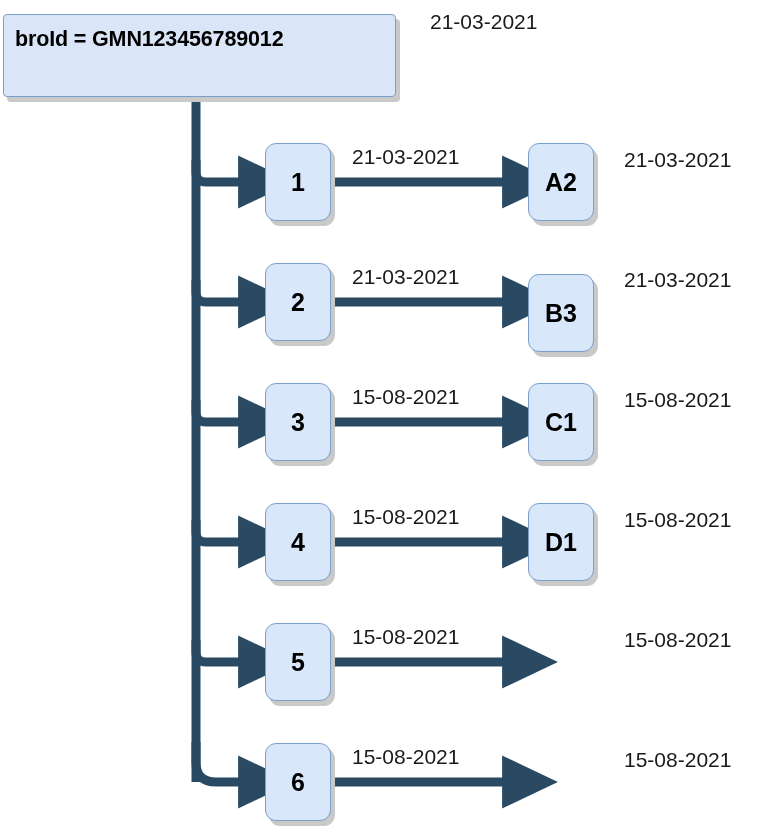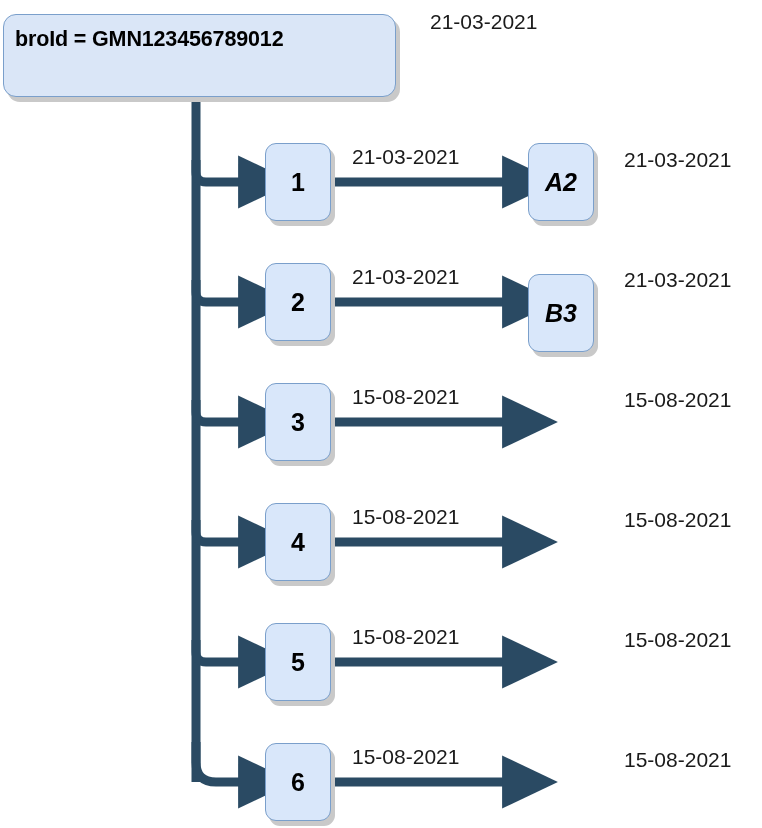--- a/index.html
+++ b/index.html
@@ -37,21 +37,21 @@
   
   .root-box {
     position: absolute;
     left: 3px;
     top: 14px;
     width: 393px;
     height: 83px;
     box-sizing: border-box;
     background: #dae6f7;
     border: 1.6px solid #7a9fcb;
-    border-radius: 13px;
+    border-radius: 4px;
     box-shadow: 4px 5px 0 0 #c9c9c9;
     padding: 7px 10px 0 11px;
   }
   .root-line {
     font-size: 21.5px;
     font-weight: bold;
     line-height: 34px;
     letter-spacing: -0.15px;
     color: #000000;
     white-space: nowrap;
@@ -66,21 +66,21 @@
     border-radius: 11px;
     box-shadow: 4px 5px 0 0 #c9c9c9;
     display: flex;
     align-items: center;
     justify-content: center;
     font-size: 25px;
     font-weight: bold;
     color: #000000;
   }
   .node-left  { left: 265px; width: 66px; height: 78px; }
-  .node-right { left: 528px; width: 66px; height: 78px; font-style: italic; }
+  .node-right { left: 528px; width: 66px; height: 78px; }
 
   
   .edge-label {
     position: absolute;
     font-size: 21px;
     color: #1a1a1a;
     white-space: nowrap;
   }
   .side-date {
     position: absolute;
@@ -138,24 +138,26 @@
   <div class="node node-right" style="top:143px">A2</div>
   <div class="side-date" style="top:148px">21-03-2021</div>
 
   <div class="node node-left" style="top:263px">2</div>
   <div class="edge-label" style="left:352px; top:265px">21-03-2021</div>
   <div class="node node-right" style="top:274px">B3</div>
   <div class="side-date" style="top:268px">21-03-2021</div>
 
   <div class="node node-left" style="top:383px">3</div>
   <div class="edge-label" style="left:352px; top:385px">15-08-2021</div>
+  <div class="node node-right" style="top:383px">C1</div>
   <div class="side-date" style="top:388px">15-08-2021</div>
 
   <div class="node node-left" style="top:503px">4</div>
   <div class="edge-label" style="left:352px; top:505px">15-08-2021</div>
+  <div class="node node-right" style="top:503px">D1</div>
   <div class="side-date" style="top:508px">15-08-2021</div>
 
   <div class="node node-left" style="top:623px">5</div>
   <div class="edge-label" style="left:352px; top:625px">15-08-2021</div>
   <div class="side-date" style="top:628px">15-08-2021</div>
 
   <div class="node node-left" style="top:743px">6</div>
   <div class="edge-label" style="left:352px; top:745px">15-08-2021</div>
   <div class="side-date" style="top:748px">15-08-2021</div>
 

